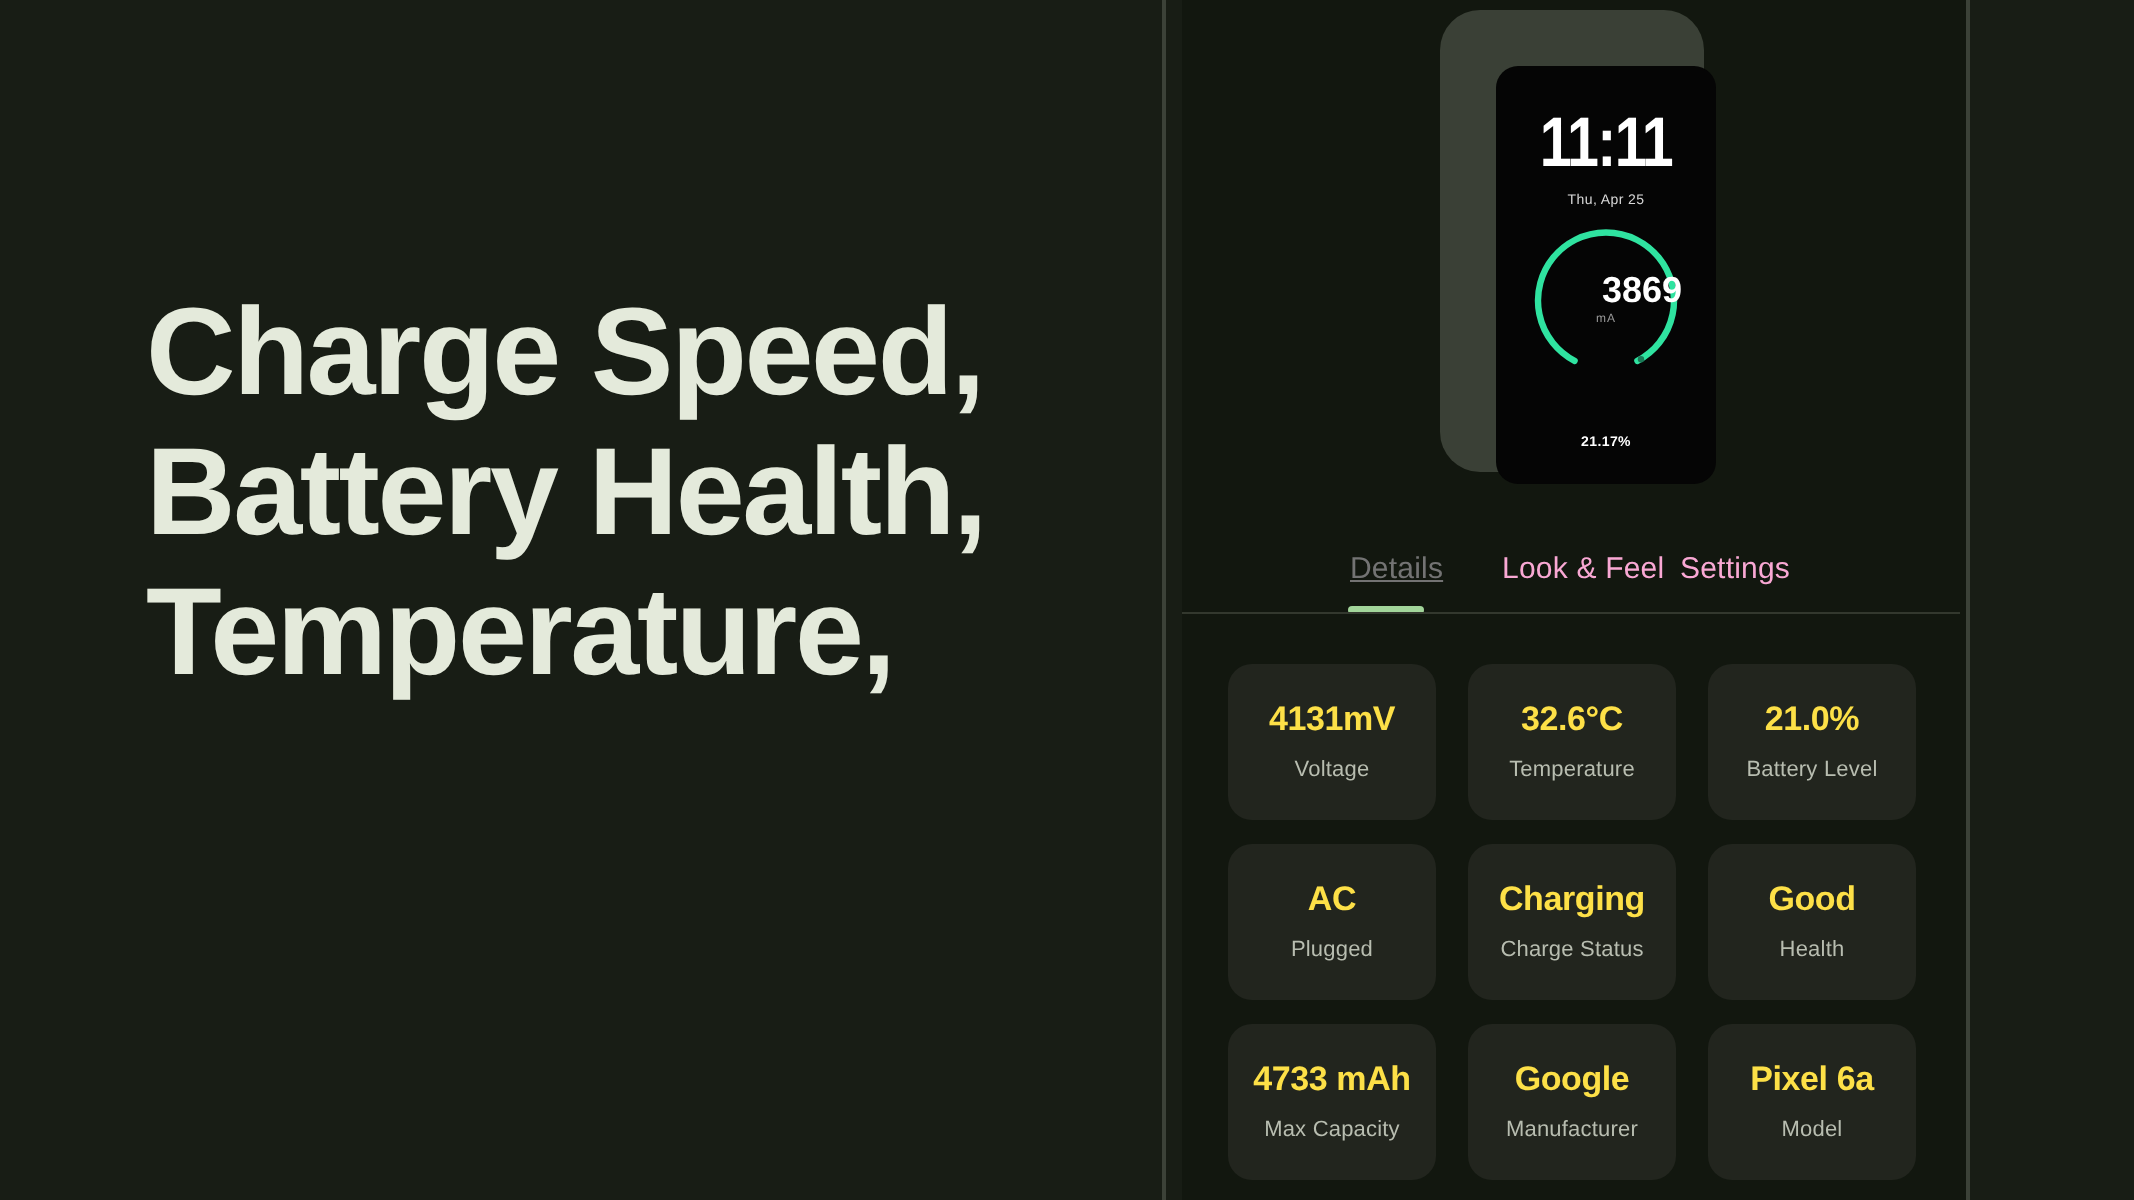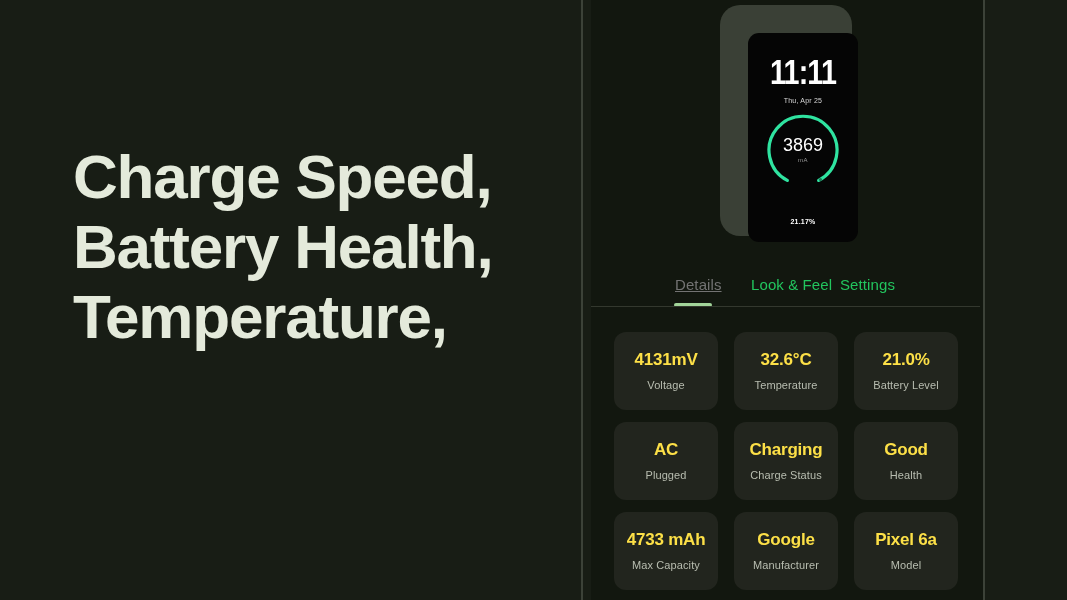--- a/index.html
+++ b/index.html
@@ -120,24 +120,24 @@
     left: 17px;
     top: 80px;
     width: 76px;
     height: 76px;
   }
   .gauge svg { display: block; }
   .gauge-value {
     position: absolute;
     left: 0; right: 0;
     top: 22px;
-    text-align: center;
+    text-align: right;
     color: #FFFFFF;
     font-size: 18px;
-    font-weight: normal;
+    font-weight: bold;
     letter-spacing: 0px;
   }
   .gauge-unit {
     position: absolute;
     left: 0; right: 0;
     top: 44px;
     text-align: center;
     color: #9A9A9A;
     font-size: 6px;
     letter-spacing: 0.5px;
@@ -160,21 +160,21 @@
     top: 262px;
     width: 392px;
     height: 45px;
   }
   .tab {
     position: absolute;
     top: 0;
     height: 45px;
     font-size: 15px;
     letter-spacing: 0.1px;
-    color: #22c55e;
+    color: #f9a8d4;
     cursor: pointer;
     white-space: nowrap;
     padding-top: 14px;
     box-sizing: border-box;
   }
   .tab.t0 { left: 84px; }
   .tab.t1 { left: 160px; }
   .tab.t2 { left: 249px; text-align: right; }
   .tab.active { color: #737373; text-decoration: underline; }
   .tab-underline {

